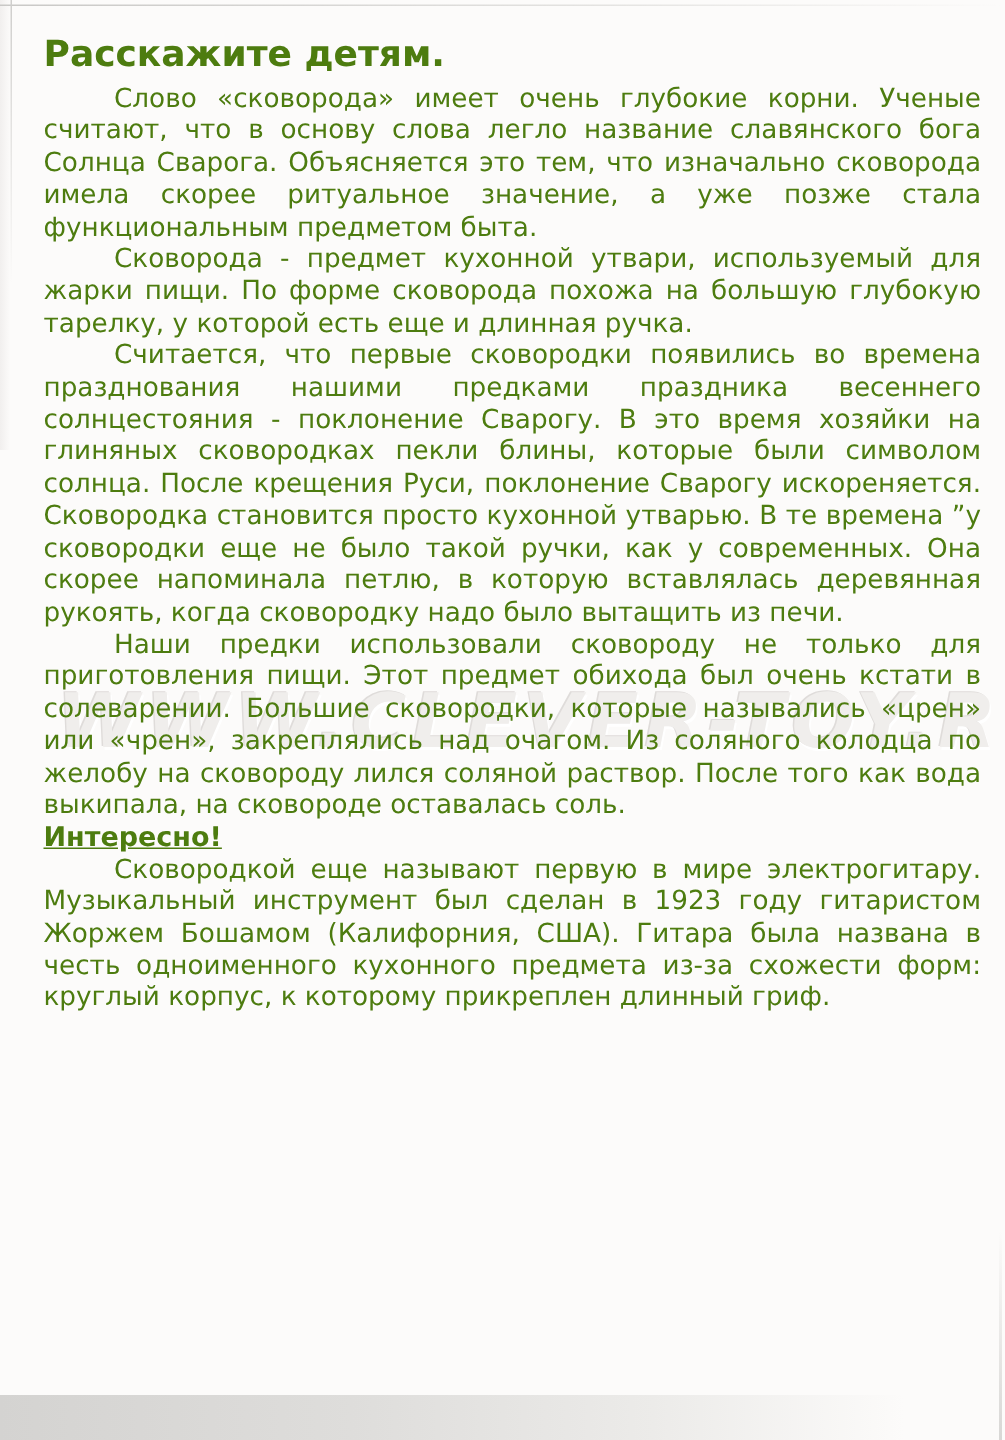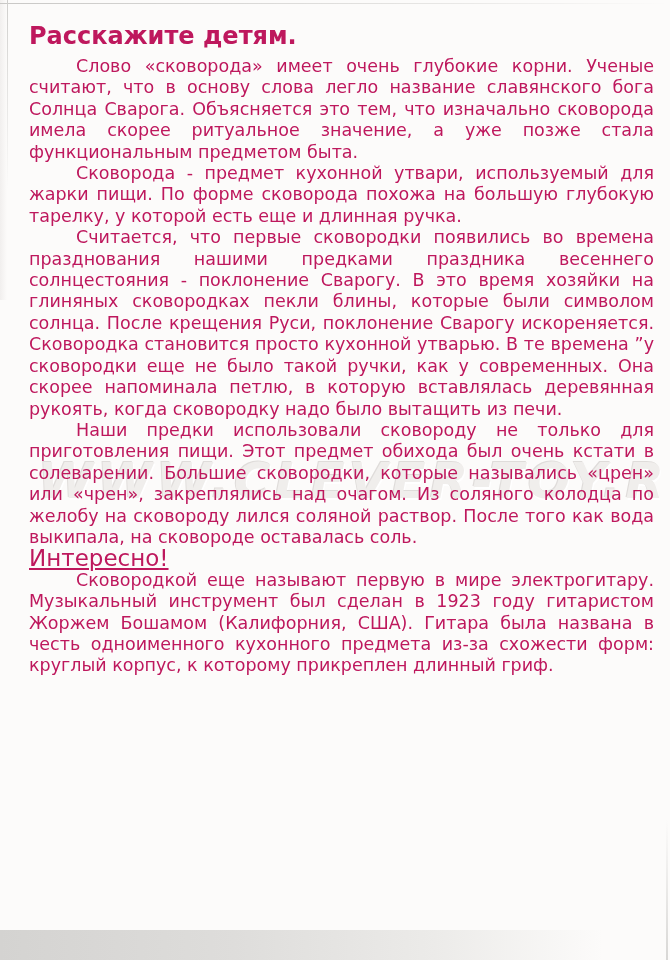--- a/index.html
+++ b/index.html
@@ -45,37 +45,37 @@
     white-space: nowrap;
     color: #f0eeec;
     text-shadow: -1px -1px 0 #dfdcda, 1px 2px 0 #ffffff;
     z-index: 0;
     user-select: none;
   }
   .content {
     position: absolute;
     top: 21px; left: 29px; right: 16px;
     z-index: 1;
-    color: #be185d;
+    color: #4d7c0f;
     font-size: 17.5px;
     line-height: 21.4px;
     text-align: justify;
   }
   .title {
     font-size: 24px;
     font-weight: bold;
     line-height: 30px;
     margin: 0 0 5px 0;
     text-align: left;
   }
   .para { margin: 0; text-indent: 47px; }
   .para.italic { font-style: italic; }
   .interesting-heading {
-    font-size: 23px;
-    font-weight: normal;
+    font-size: 18px;
+    font-weight: bold;
     line-height: 21.4px;
     text-decoration: underline;
     margin: 0;
     text-align: left;
   }
 </style>
 </head>
 <body>
 
 <div class="page">

